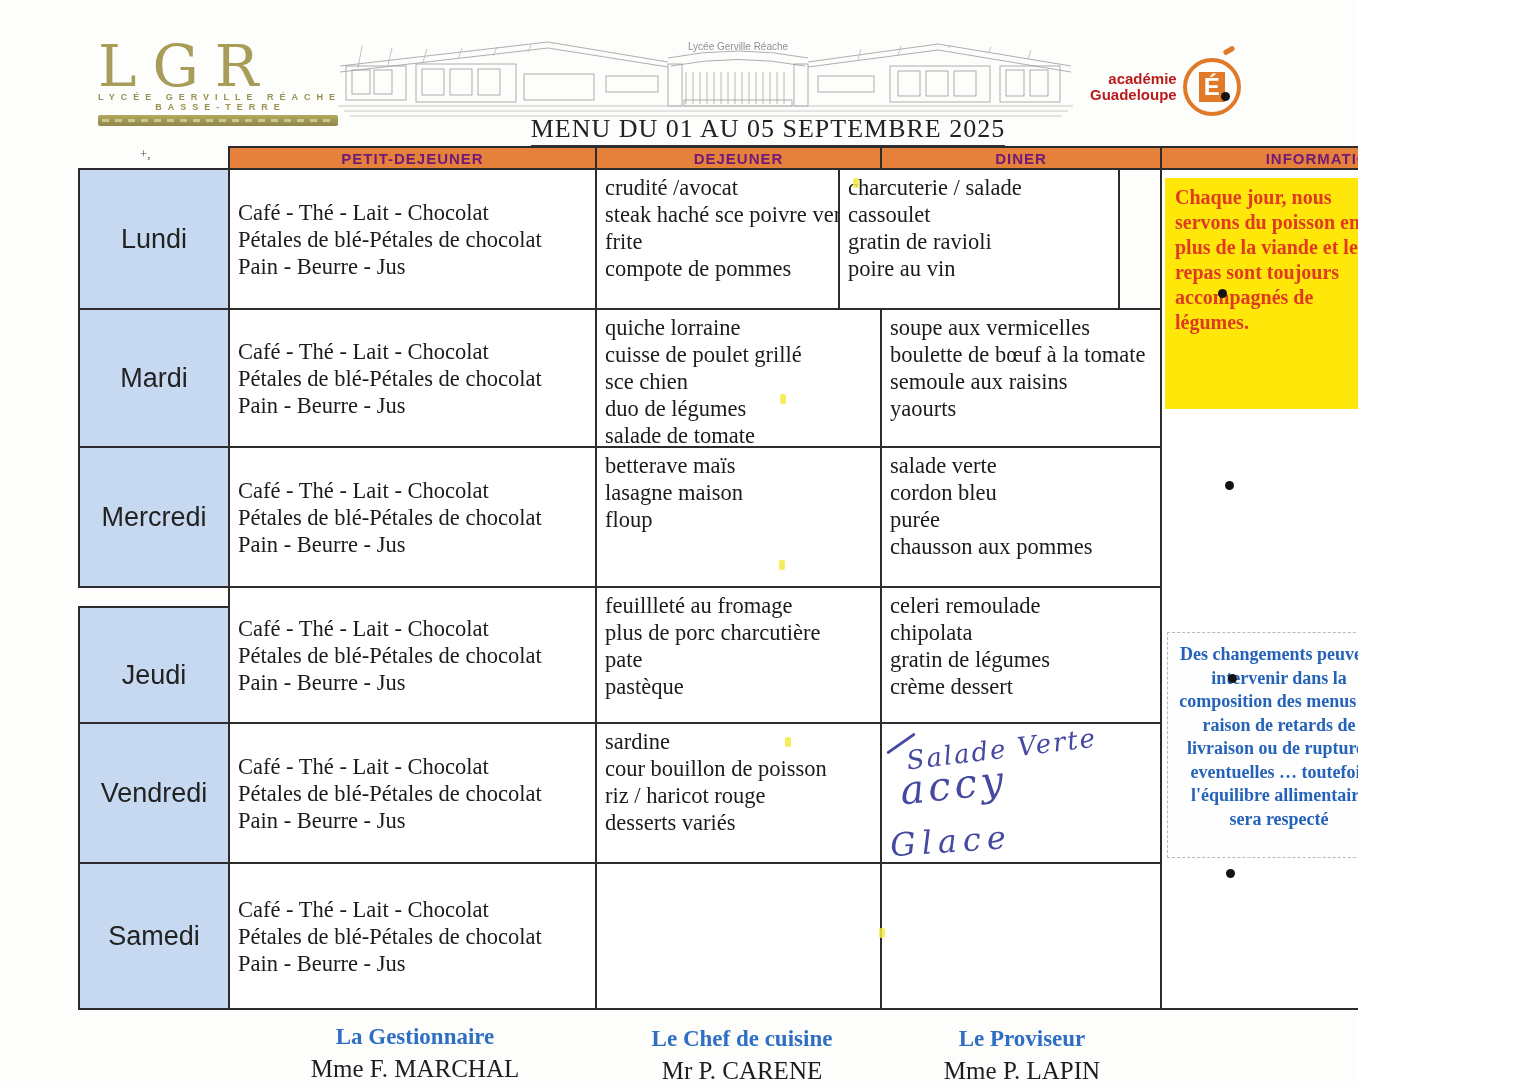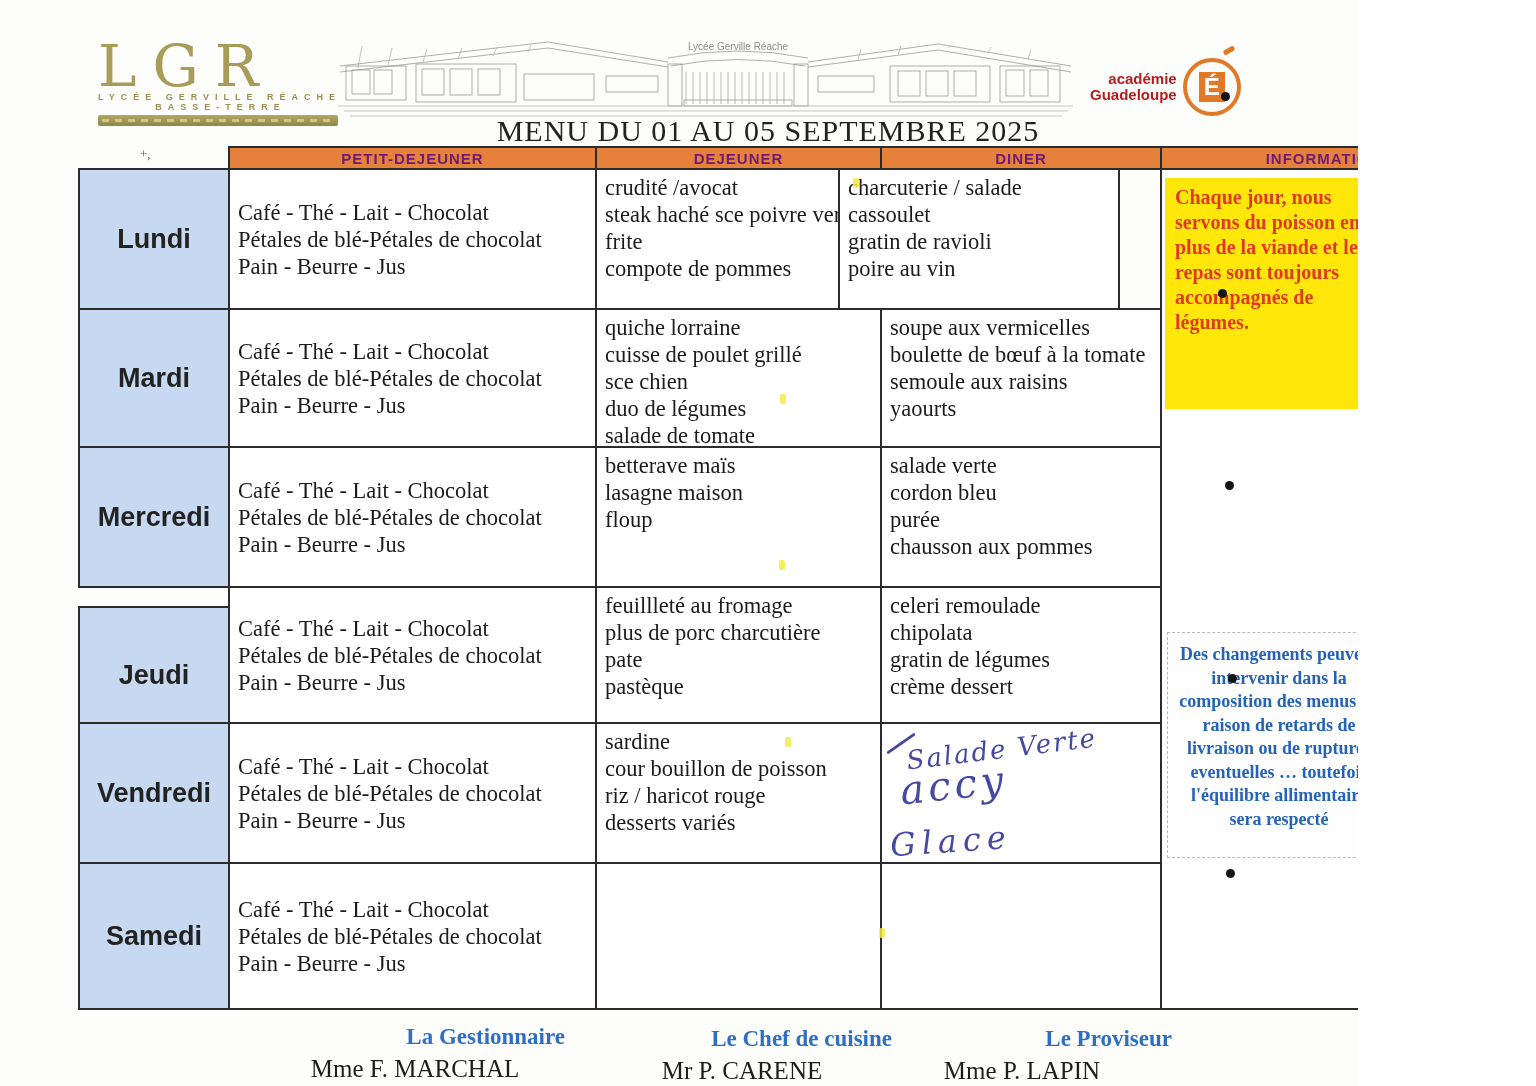--- a/index.html
+++ b/index.html
@@ -25,31 +25,31 @@
   #acad-circle{width:50px;height:50px;border:4px solid #e07a28;border-radius:50%;
         display:flex;align-items:center;justify-content:center;position:relative;}
   #acad-circle .e{width:26px;height:30px;background:#e07a28;color:#fff;
         font-family:"Liberation Sans", sans-serif;font-weight:bold;font-size:24px;
         display:flex;align-items:center;justify-content:center;}
   #acad-circle .accent{position:absolute;top:-14px;right:2px;width:12px;height:5px;
         background:#e07a28;transform:rotate(-30deg);border-radius:2px;}
 
   
   #title-wrap{position:absolute;left:0;top:114px;width:1536px;text-align:center;}
-  #page-title{display:inline-block;font-size:30px;letter-spacing:1px;color:#222;
+  #page-title{display:inline-block;font-size:26px;letter-spacing:1px;color:#222;
         border-bottom:2px solid #333;padding-bottom:1px;}
 
   
   #menu-table{position:absolute;left:78px;top:146px;width:1420px;height:864px;}
   .cell{position:absolute;border:2px solid #2c2c2c;box-sizing:border-box;background:#fff;}
   .hcell{background:#e6813c;display:flex;align-items:center;justify-content:center;
         font-family:"Liberation Sans", sans-serif;font-weight:bold;
         font-size:15px;letter-spacing:1px;color:#701a75;}
   .daycell{background:#c6d9f0;display:flex;align-items:center;justify-content:center;
-        font-family:"Liberation Sans", sans-serif;font-weight:bold;font-size:27px;color:#222;}
+        font-family:"Liberation Sans", sans-serif;font-weight:normal;font-size:27px;color:#222;}
   .meal{font-size:22.5px;line-height:27px;white-space:pre;overflow:hidden;padding-left:8px;}
   .meal.center{display:flex;align-items:center;}
   .meal.top{padding-top:4px;}
 
   
   #yellow-note{position:absolute;left:1087px;top:32px;width:231px;height:231px;
         background:#ffe70a;color:#e03a20;font-weight:bold;font-size:20px;line-height:25px;
         padding:7px 10px;box-sizing:border-box;}
   #blue-note{position:absolute;left:1089px;top:486px;width:224px;height:226px;
         border:1px dashed #b9b9b9;color:#2563b8;font-weight:bold;font-size:18px;
@@ -57,21 +57,21 @@
 
   
   .hand{position:absolute;color:#4549a0;font-style:italic;font-family:"DejaVu Serif", serif;}
   #hand-line1{left:828px;top:588px;font-size:26px;transform:rotate(-7deg);letter-spacing:2px;}
   #hand-dash{left:806px;top:596px;width:34px;height:3px;background:#4549a0;transform:rotate(-35deg);position:absolute;border-radius:2px;}
   #hand-line2{left:822px;top:616px;font-size:40px;transform:rotate(-6deg);letter-spacing:4px;}
   #hand-line3{left:812px;top:676px;font-size:32px;transform:rotate(-4deg);letter-spacing:6px;}
 
   
   .sig{position:absolute;text-align:center;width:300px;}
-  .sig .role{color:#2e6fc4;font-weight:bold;font-size:23px;line-height:30px;text-align:right;}
+  .sig .role{color:#2e6fc4;font-weight:bold;font-size:23px;line-height:30px;}
   .sig .name{color:#1d1d1d;font-size:25px;line-height:33px;}
 
   
   .dot{position:absolute;width:9px;height:9px;border-radius:50%;background:#141414;}
   .speck{position:absolute;width:6px;height:10px;background:#f4ea3e;border-radius:2px;opacity:.85;}
   #plus-mark{position:absolute;left:140px;top:146px;font-size:13px;color:#555;}
 </style>
 </head>
 <body>
 

